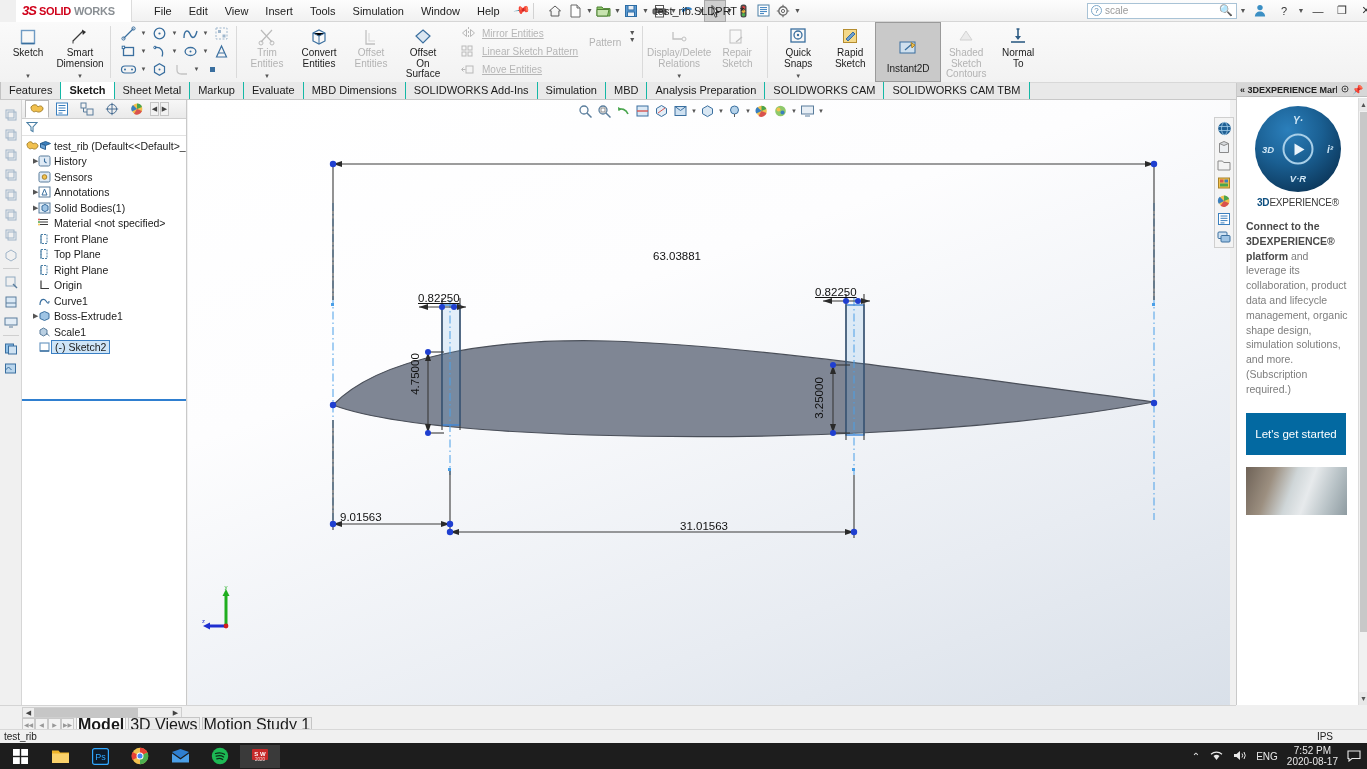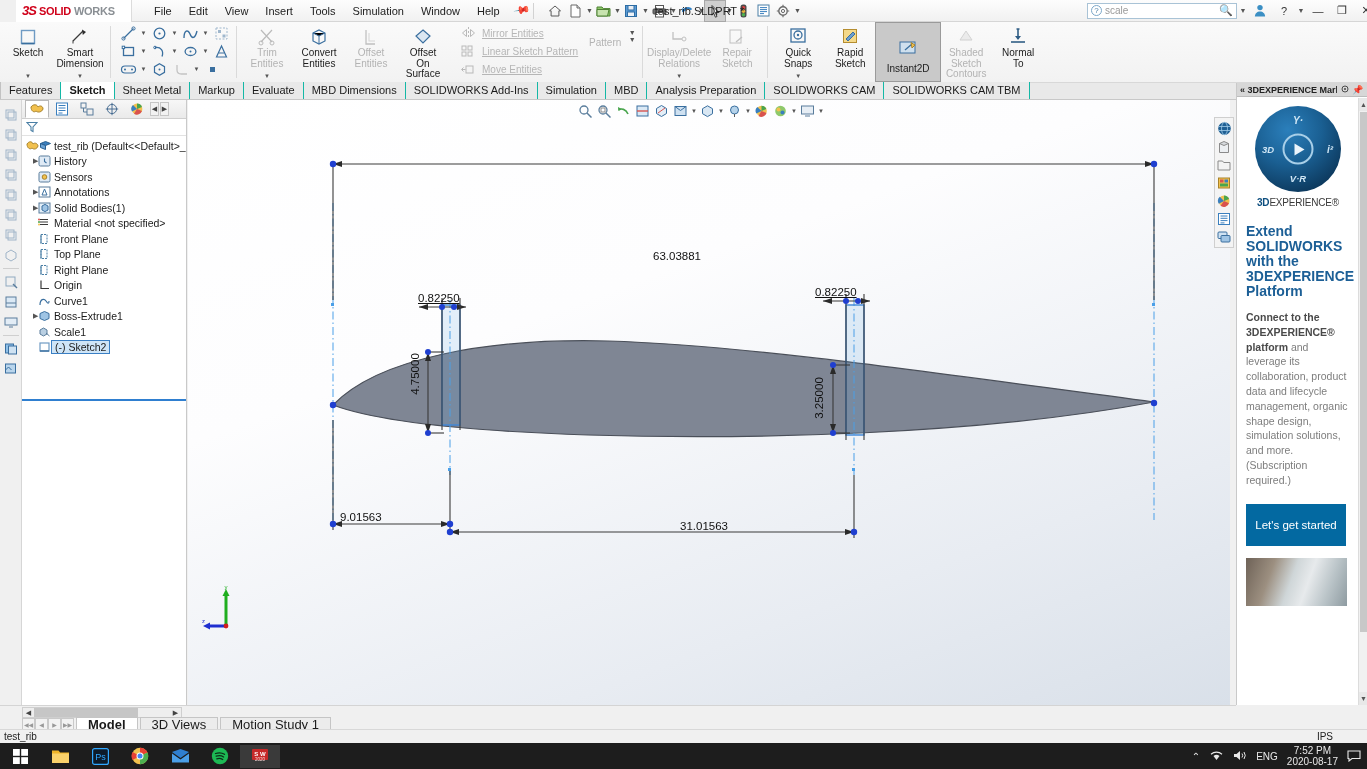--- a/index.html
+++ b/index.html
@@ -207,21 +207,21 @@
     background:#f0f0f0; border-top:1px solid #d4d4d4;
   }
   .hscroll { position:absolute; left:22px; top:1px; width:160px; height:11px;
              background:#eee; border:1px solid #cfcfcf; display:flex; align-items:center;}
   .hsa { width:11px; height:9px; font-size:7px; display:flex;align-items:center;justify-content:center;color:#444;}
   .hsthumb { height:9px; background:#c6c6c6; width:104px; }
   .btabs { position:absolute; left:22px; top:11px; display:flex; align-items:flex-end; height:13px;}
   .navbtns { display:flex; }
   .navb { width:13px;height:12px;border:1px solid #c9c9c9;background:#f2f2f2;
           font-size:6px;color:#999;display:flex;align-items:center;justify-content:center;}
-  .btab { height:13px; padding:0 11px; font-size:13px; line-height:13px; background:#ececec;
+  .btab { height:13px; padding:0 1px; font-size:16px; line-height:13px; background:#ececec;
           border:1px solid #c5c5c5; border-bottom:none; margin-left:2px; cursor:default;}
   .btab.on { background:#fff; font-weight:bold; }
   .statusbar {
     position:absolute; left:0; top:729px; width:1367px; height:14px;
     background:#f0f0f0; border-top:1px solid #d8d8d8;
     display:flex; align-items:center; font-size:10px; color:#222;
   }
   .statusbar .left { padding-left:4px; }
   .statusbar .right { margin-left:auto; padding-right:34px; }
 
@@ -1201,21 +1201,20 @@
           <span class="q q1">Y·</span>
           <span class="q q2">3D</span>
           <span class="q q3">i²</span>
           <span class="q q4">V·R</span>
           <span class="ply"></span>
         </div>
         <div class="wordmark">
           <b>3D</b><span>EXPERIENCE®</span>
         </div>
       </div>
-      <div class="tp-h1">Extend SOLIDWORKS with the 3DEXPERIENCE Platform</div>
       <div class="tp-p"><b>Connect to the 3DEXPERIENCE® platform</b><span> and leverage its collaboration, product data and lifecycle management, organic shape design, simulation solutions, and more. (Subscription required.)</span></div>
       <div class="tp-btn">Let's get started</div>
       <div class="tp-img"></div>
     </div>
     <div class="tp-scroll">
       <div class="tp-arrow" style="top:0;">▲</div>
       <div class="tp-thumb"></div>
       <div class="tp-arrow" style="bottom:0;">▼</div>
     </div>
   </div>

